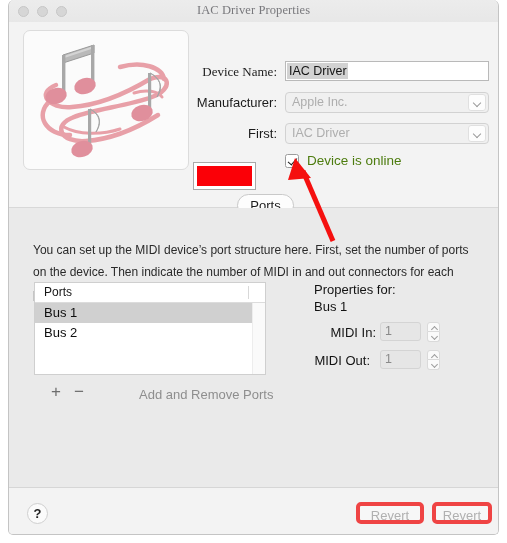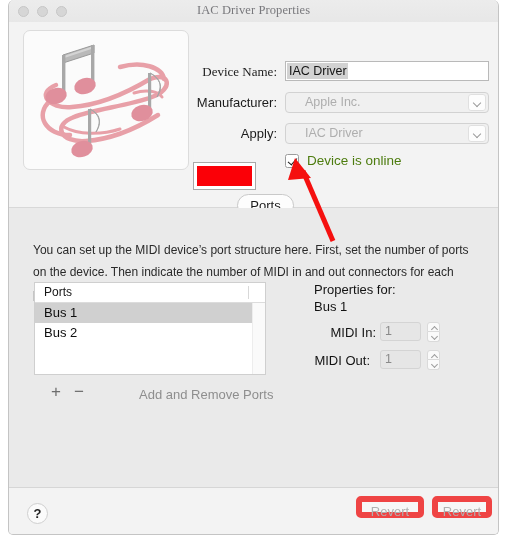--- a/index.html
+++ b/index.html
@@ -127,21 +127,21 @@
     left: 276px;
     width: 204px;
     height: 21px;
     background: #f0f0f0;
     border: 1px solid #d2d2d2;
     border-radius: 4px;
     box-sizing: border-box;
     font-size: 12.5px;
     color: #aeaeae;
     line-height: 19px;
-    padding-left: 19px;
+    padding-left: 6px;
     white-space: nowrap;
     overflow: hidden;
   }
   #fld-manufacturer { top: 70px; }
   #fld-model        { top: 101px; }
   .combo-arrow {
     position: absolute;
     right: 2px;
     top: 1px;
     width: 18px;
@@ -428,24 +428,24 @@
     border-radius: 50%;
     box-sizing: border-box;
     text-align: center;
     line-height: 19px;
     font-size: 13px;
     font-weight: bold;
     color: #222;
   }
   .push-button {
     position: absolute;
-    top: 8px;
+    top: 14px;
     height: 22px;
     background: #f7f7f7;
-    border: 6px solid #ef4444;
+    border: 4px solid #ef4444;
     border-radius: 5px;
     box-sizing: border-box;
     text-align: center;
     line-height: 20px;
     font-size: 13px;
     color: #b0b0b0;
   }
   #btn-revert { left: 347px; width: 68px; }
   #btn-apply  { left: 423px; width: 60px; }
 
@@ -508,21 +508,21 @@
         </g>
       </svg>
     </div>
 
     <div class="form-label" id="lbl-device-name">Device Name:</div>
     <div class="text-field" id="fld-device-name"><span class="sel-text">IAC Driver</span></div>
 
     <div class="form-label" id="lbl-manufacturer">Manufacturer:</div>
     <div class="combo" id="fld-manufacturer"><span>Apple Inc.</span><span class="combo-arrow"></span></div>
 
-    <div class="form-label" id="lbl-model">Apply:</div>
+    <div class="form-label" id="lbl-model">First:</div>
     <div class="combo" id="fld-model"><span>IAC Driver</span><span class="combo-arrow"></span></div>
 
     <div id="color-swatch">
       <div id="color-swatch-inner"></div>
     </div>
 
     <div id="chk-online-row">
       <span id="chk-online-box"></span>
       <span id="chk-online-label">Device is online</span>
     </div>

